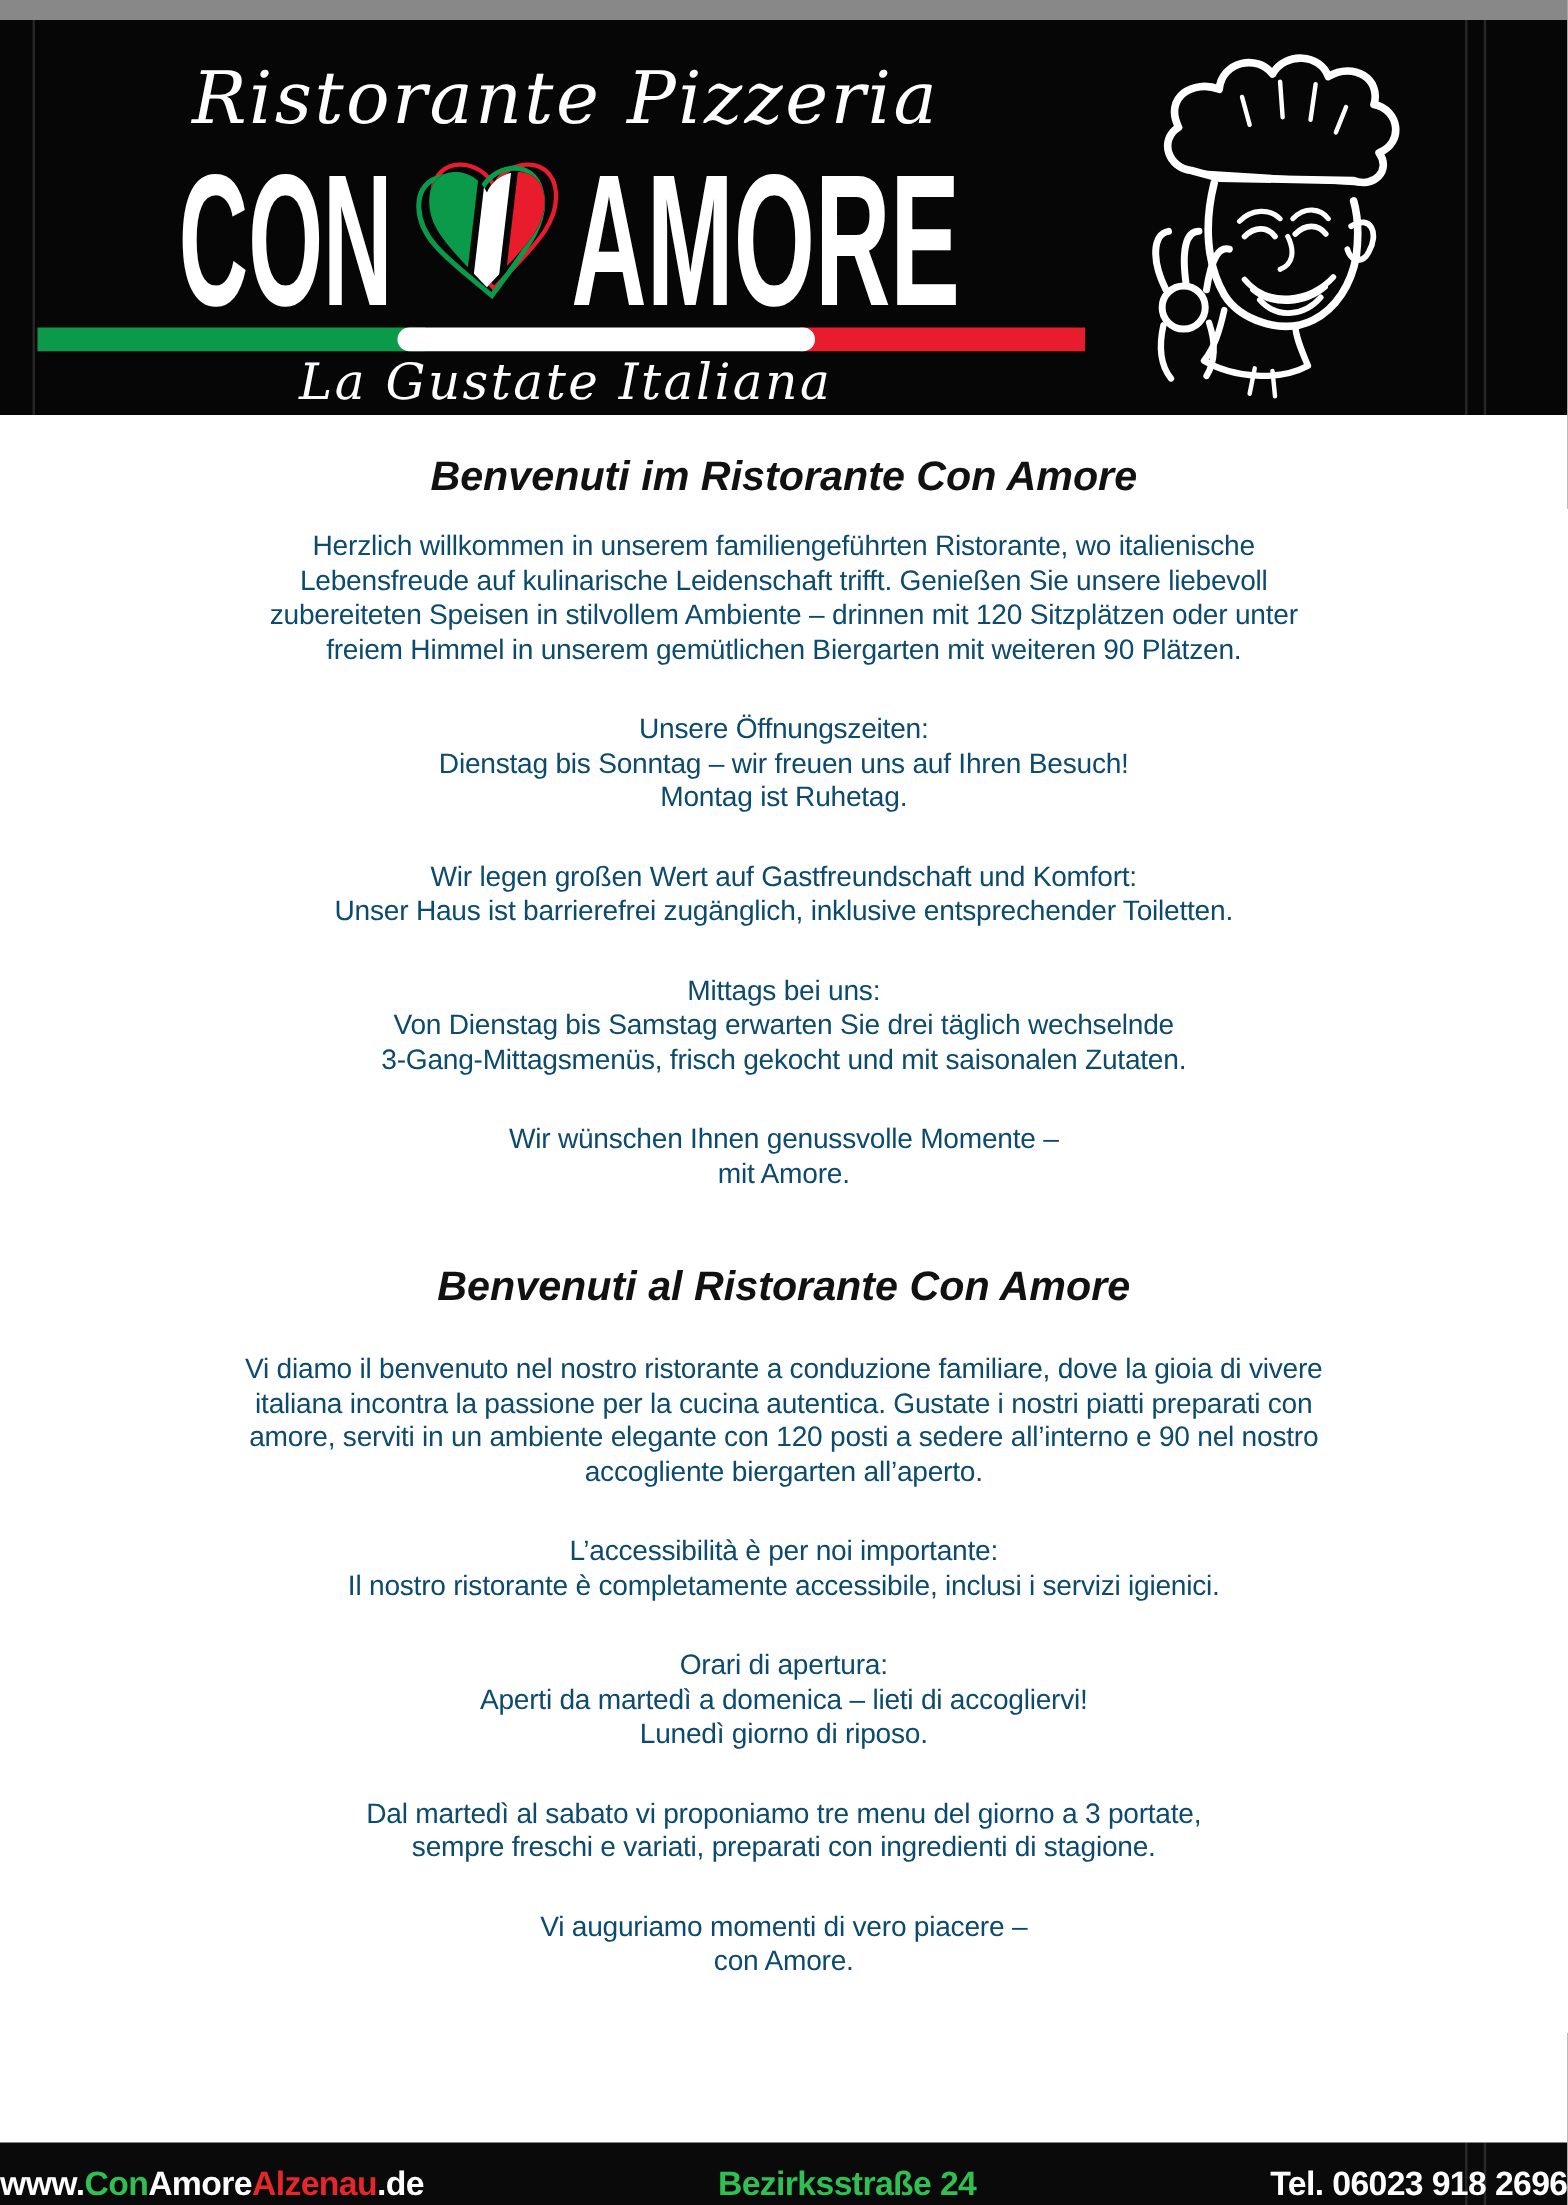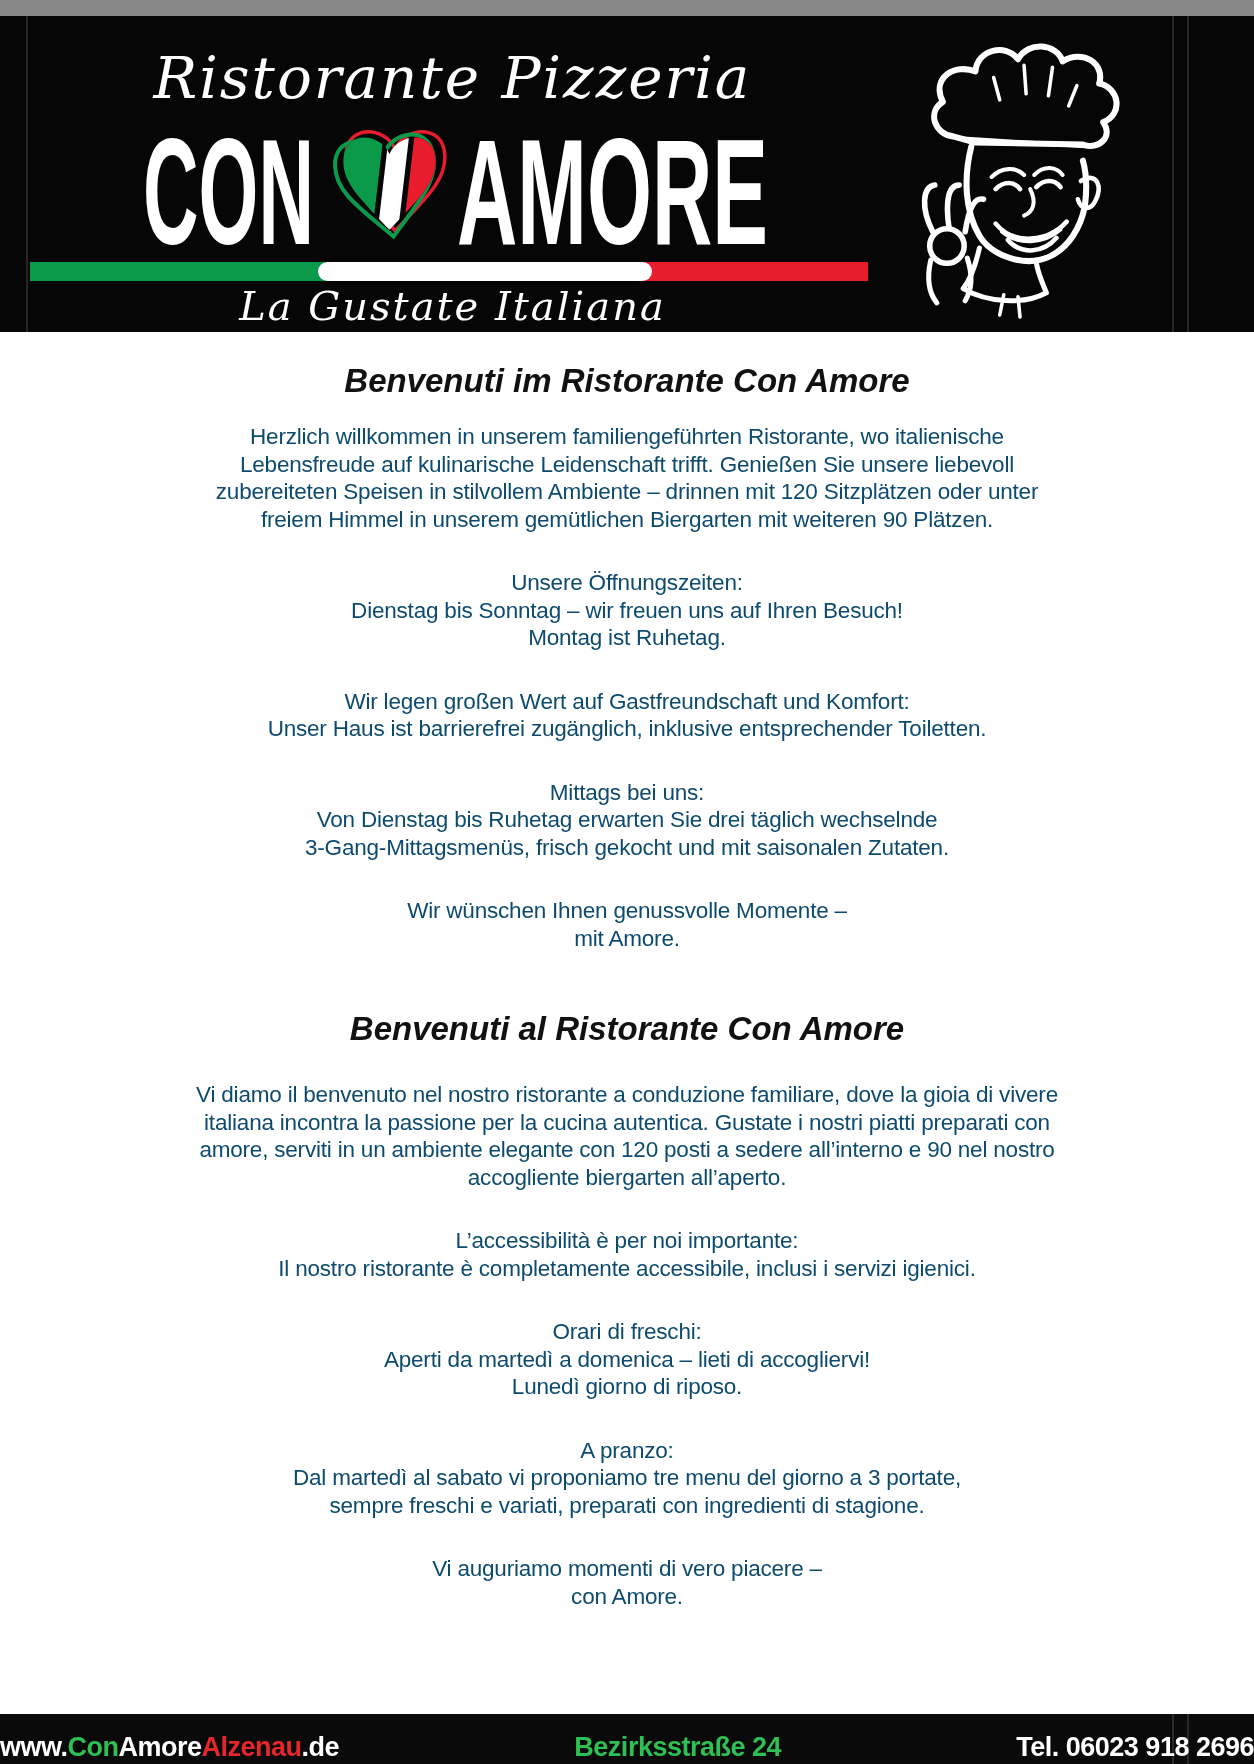--- a/index.html
+++ b/index.html
@@ -136,21 +136,21 @@
       <div class="line">Montag ist Ruhetag.</div>
     </div>
 
     <div class="block">
       <div class="line">Wir legen großen Wert auf Gastfreundschaft und Komfort:</div>
       <div class="line">Unser Haus ist barrierefrei zugänglich, inklusive entsprechender Toiletten.</div>
     </div>
 
     <div class="block">
       <div class="line">Mittags bei uns:</div>
-      <div class="line">Von Dienstag bis Ruhetag erwarten Sie drei täglich wechselnde</div>
+      <div class="line">Von Dienstag bis Samstag erwarten Sie drei täglich wechselnde</div>
       <div class="line">3-Gang-Mittagsmenüs, frisch gekocht und mit saisonalen Zutaten.</div>
     </div>
 
     <div class="block">
       <div class="line">Wir wünschen Ihnen genussvolle Momente –</div>
       <div class="line">mit Amore.</div>
     </div>
 
     <h1 class="sec-title it">Benvenuti al Ristorante Con Amore</h1>
 
@@ -160,27 +160,26 @@
       <div class="line">amore, serviti in un ambiente elegante con 120 posti a sedere all’interno e 90 nel nostro</div>
       <div class="line">accogliente biergarten all’aperto.</div>
     </div>
 
     <div class="block">
       <div class="line">L’accessibilità è per noi importante:</div>
       <div class="line">Il nostro ristorante è completamente accessibile, inclusi i servizi igienici.</div>
     </div>
 
     <div class="block">
-      <div class="line">Orari di freschi:</div>
+      <div class="line">Orari di apertura:</div>
       <div class="line">Aperti da martedì a domenica – lieti di accogliervi!</div>
       <div class="line">Lunedì giorno di riposo.</div>
     </div>
 
     <div class="block">
-      <div class="line">A pranzo:</div>
       <div class="line">Dal martedì al sabato vi proponiamo tre menu del giorno a 3 portate,</div>
       <div class="line">sempre freschi e variati, preparati con ingredienti di stagione.</div>
     </div>
 
     <div class="block">
       <div class="line">Vi auguriamo momenti di vero piacere –</div>
       <div class="line">con Amore.</div>
     </div>
 
   </main>

